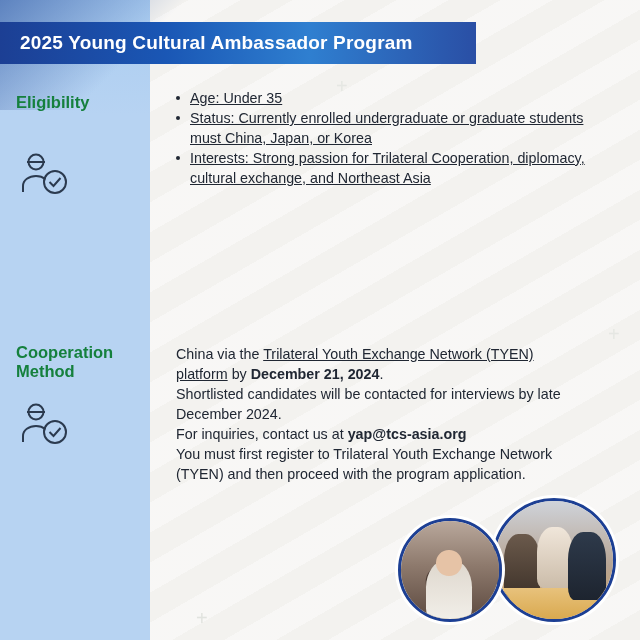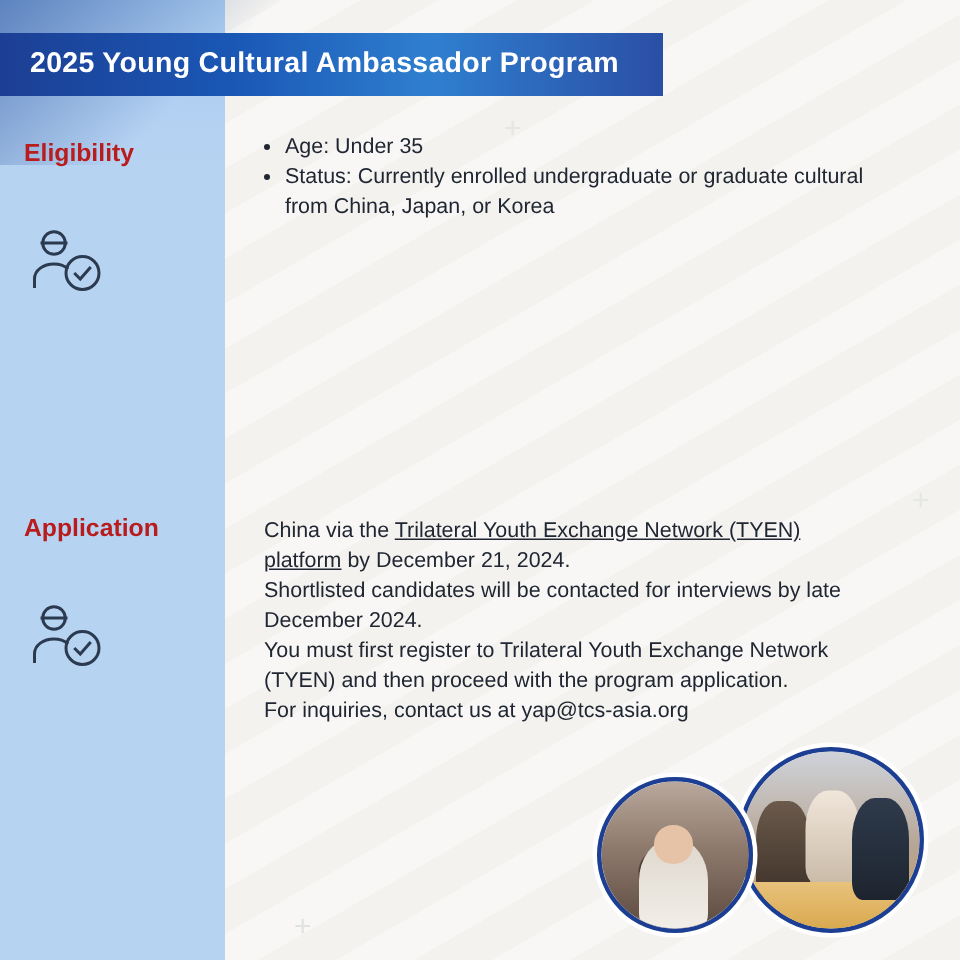--- a/index.html
+++ b/index.html
@@ -46,37 +46,37 @@
     position: absolute;
     top: 0; left: 0;
     width: 150px; height: 640px;
     background: linear-gradient(180deg, rgba(160,200,240,0.55) 0%, rgba(183,211,242,0) 18%);
   }
   
   .title-banner {
     position: absolute;
     top: 22px;
     left: 0;
-    width: 442px;
+    width: 476px;
     height: 42px;
     background: linear-gradient(90deg, #1c3f94 0%, #1a57b5 35%, #2f7fd0 65%, #2a4fa5 100%);
     display: flex;
     align-items: center;
   }
   .title-banner-text {
     color: #ffffff;
     font-size: 19px;
     font-weight: bold;
     letter-spacing: 0.2px;
     padding-left: 20px;
   }
   .section-label {
     position: absolute;
     left: 16px;
-    color: #b91c1c;
+    color: #15803d;
     font-size: 16.5px;
     font-weight: bold;
     line-height: 19px;
     width: 130px;
   }
   .label-eligibility { top: 93px; }
   .label-application { top: 343px; }
 
   .person-icon {
     position: absolute;
@@ -100,20 +100,21 @@
   }
   .eligibility-list ul {
     margin: 0;
     padding: 0;
     list-style: none;
   }
   .eligibility-list li {
     position: relative;
     padding-left: 14px;
     margin-bottom: 0px;
+    text-decoration: underline;
   }
   .eligibility-list li::before {
     content: "";
     position: absolute;
     left: 0;
     top: 8px;
     width: 4px; height: 4px;
     border-radius: 50%;
     background: #202733;
   }
@@ -121,21 +122,21 @@
     top: 344px;
     width: 400px;
   }
   .application-block p {
     margin: 0 0 0 0;
   }
   .link-underline {
     text-decoration: underline;
   }
   .bold {
-    font-weight: normal;
+    font-weight: bold;
   }
   
   .photo {
     position: absolute;
     border-radius: 50%;
     border: 3px solid #1c3f94;
     overflow: hidden;
     box-shadow: 0 0 0 3px #ffffff;
   }
   .photo-left {
@@ -267,43 +268,45 @@
       <path d="M9 10 h18" stroke-width="2"></path>
       <path d="M5 40 v-6 c0-6 6-10 13-10 c4 0 7 1.2 9.5 3.2" stroke-width="2"></path>
       <circle cx="37" cy="30" r="11"></circle>
       <path d="M31.5 30 l4 4 l7 -8" stroke-width="2"></path>
     </svg>
   </div>
 
   <div class="content eligibility-list">
     <ul>
       <li>Age: Under 35</li>
-      <li>Status: Currently enrolled undergraduate or graduate cultural from China, Japan, or Korea</li>
+      <li>Status: Currently enrolled undergraduate or graduate students must China, Japan, or Korea</li>
+      <li>Interests: Strong passion for Trilateral Cooperation, diplomacy, cultural exchange, and Northeast Asia</li>
     </ul>
   </div>
 
   <div class="section-label label-application">
-    <div>Application</div>
+    <div>Cooperation</div>
+    <div>Method</div>
   </div>
 
   <div class="person-icon icon-application">
     <svg viewBox="0 0 52 44" width="52" height="44" fill="none" stroke="#2b3a4f" stroke-width="2">
       <circle cx="18" cy="10" r="7.5"></circle>
       <path d="M9 10 h18" stroke-width="2"></path>
       <path d="M5 40 v-6 c0-6 6-10 13-10 c4 0 7 1.2 9.5 3.2" stroke-width="2"></path>
       <circle cx="37" cy="30" r="11"></circle>
       <path d="M31.5 30 l4 4 l7 -8" stroke-width="2"></path>
     </svg>
   </div>
 
   <div class="content application-block">
     <p><span>China via the </span><a class="link-underline" href="#" style="color:#202733;">Trilateral Youth Exchange Network (TYEN) platform</a><span> by </span><span class="bold">December 21, 2024</span><span>.</span></p>
     <p>Shortlisted candidates will be contacted for interviews by late December 2024.</p>
+    <p><span>For inquiries, contact us at </span><span class="bold">yap@tcs-asia.org</span></p>
     <p>You must first register to Trilateral Youth Exchange Network (TYEN) and then proceed with the program application.</p>
-    <p><span>For inquiries, contact us at </span><span class="bold">yap@tcs-asia.org</span></p>
   </div>
 
   <div class="photo photo-right">
     <div class="photo-inner ph-right-img">
       <div class="ph-right-center"></div>
       <div class="ph-right-table"></div>
     </div>
   </div>
   <div class="photo photo-left">
     <div class="photo-inner ph-left-img"></div>

